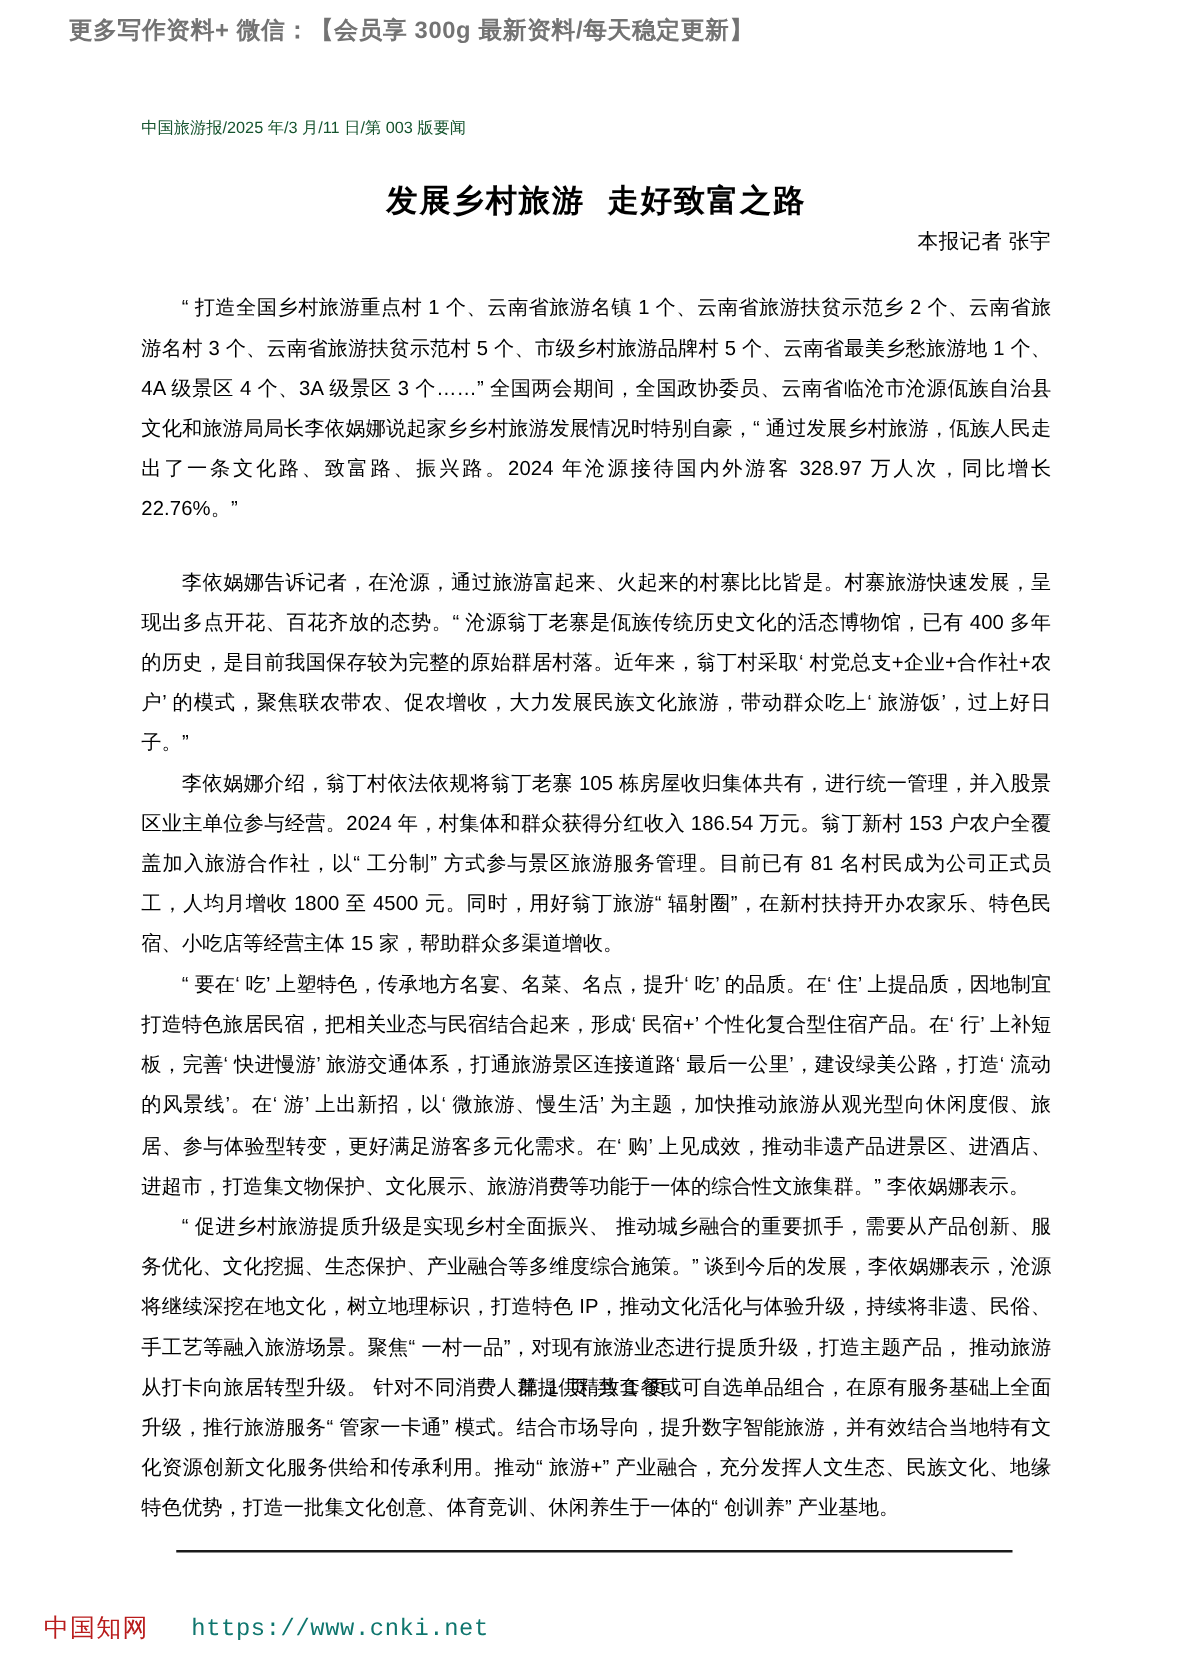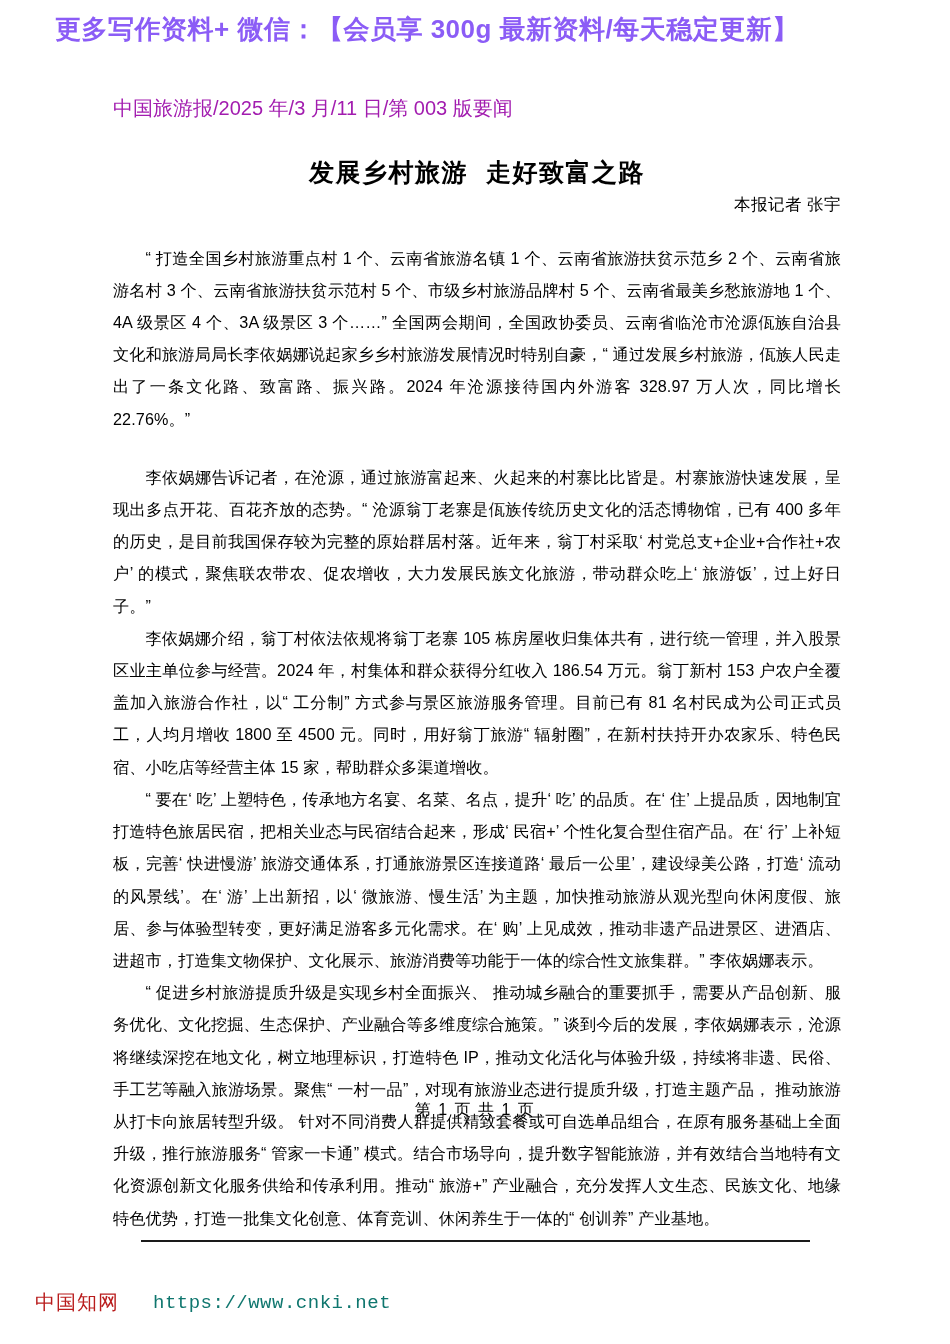--- a/index.html
+++ b/index.html
@@ -23,40 +23,40 @@
     overflow: hidden;
     box-sizing: border-box;
   }
 
   
   .promo-banner {
     position: absolute;
     top: 14px;
     left: 55px;
     right: 40px;
-    font-size: 26px;
+    font-size: 19px;
     font-weight: bold;
-    color: #8b5cf6;
+    color: #737373;
     letter-spacing: 0.5px;
     white-space: nowrap;
     line-height: 1.2;
   }
 
   
   .doc {
     position: absolute;
     top: 92px;
     left: 113px;
     width: 728px;
   }
 
   .source-line {
-    font-size: 20px;
+    font-size: 13px;
     line-height: 1.6;
-    color: #a21caf;
+    color: #14532d;
     width: 420px;
   }
 
   .title-block {
     margin-top: 30px;
     text-align: center;
   }
 
   .subtitle {
     font-size: 17px;

